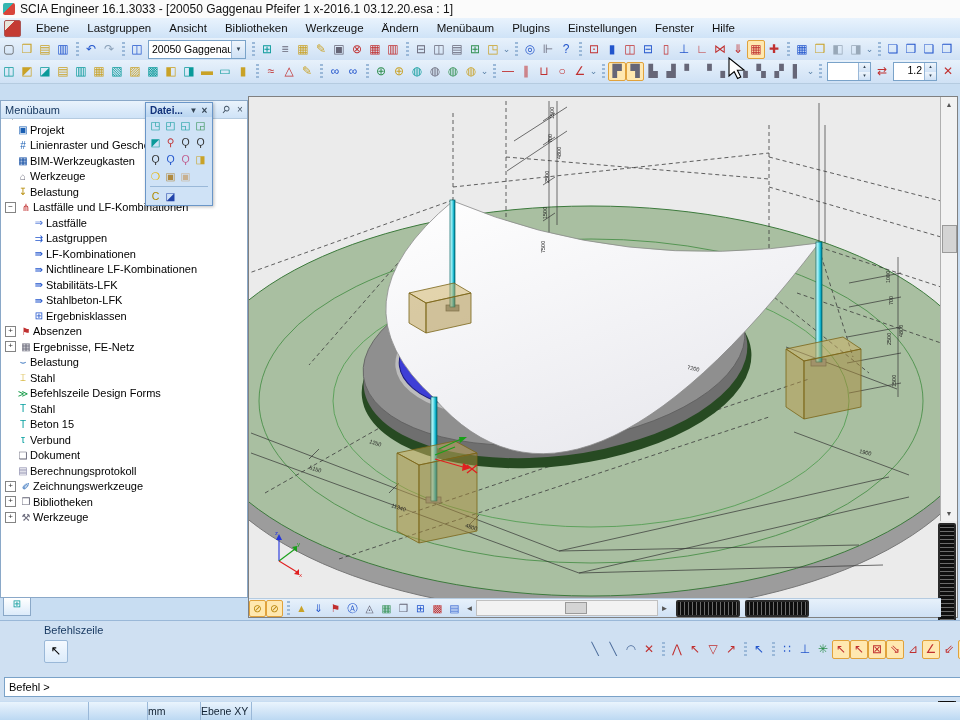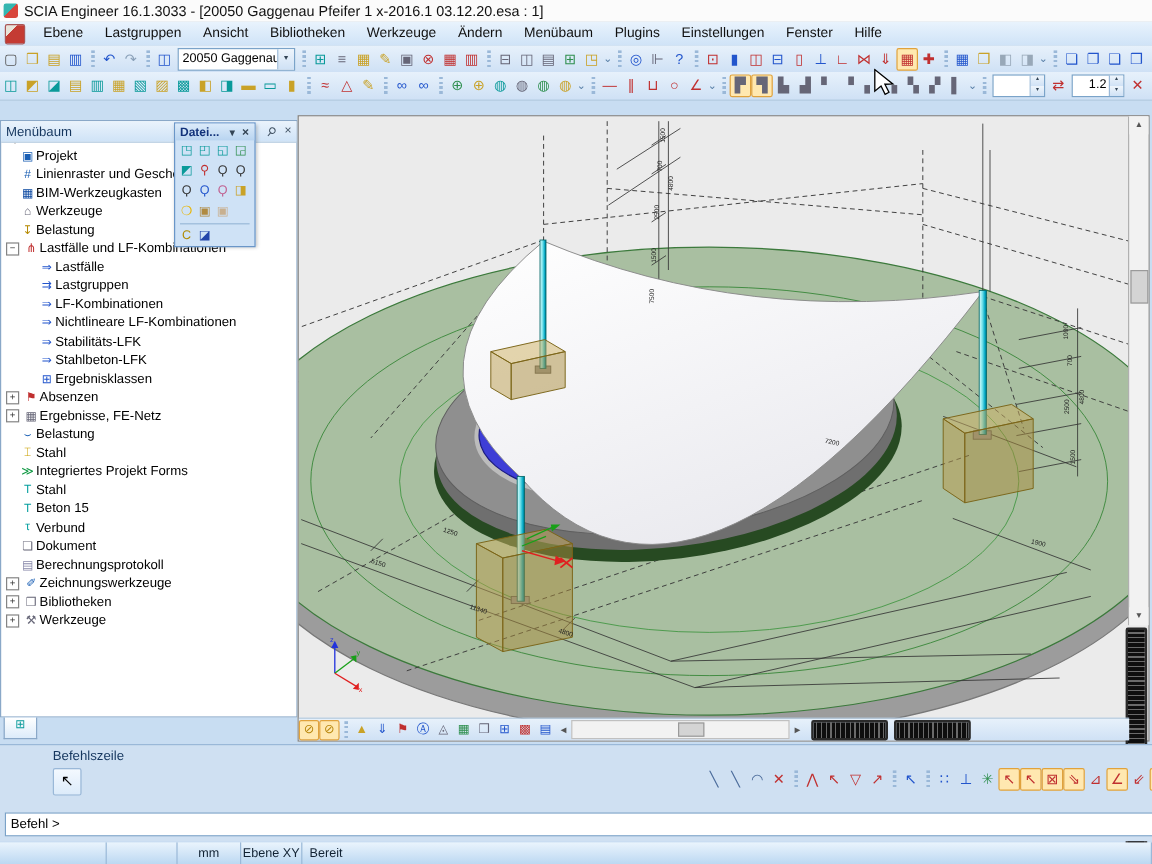--- a/index.html
+++ b/index.html
@@ -95,21 +95,21 @@
   .cmdhead .sp{flex:1;}
   .cmdtools{position:relative;height:26px;display:flex;align-items:center;}
   .cursorbtn{width:22px;height:21px;margin-left:4px;border:1px solid #9ab8d8;border-radius:2px;
              background:linear-gradient(#f4f9ff,#dcebfa);text-align:center;font-size:13px;line-height:20px;}
   .snapstrip{position:absolute;right:6px;top:2px;display:flex;align-items:center;}
   .cmdinput{position:absolute;left:4px;right:8px;top:56px;height:18px;background:#fff;
             border:1px solid #7aa2c8;font-size:11px;line-height:18px;padding-left:4px;color:#000;}
   
   .statusbar{position:absolute;left:0;top:702px;width:960px;height:18px;
              background:linear-gradient(#eaf4fd,#bcd8f2);display:flex;font-size:10.5px;color:#123;}
-  .scell{border-right:1px solid #9ab8d8;height:100%;line-height:18px;text-align:center;flex:none;}
+  .scell{border-right:1px solid #9ab8d8;height:100%;line-height:18px;flex:none;}
   
   .cursor{position:absolute;left:727px;top:57px;z-index:60;pointer-events:none;}
 </style>
 </head>
 <body>
 
 <div class="app">
 
   <div class="titlebar">
     <div class="appicon"></div>
@@ -379,21 +379,21 @@
         <div class="tree-row">
           <span style="width: 4px; flex: 0 0 auto;"></span>
           <span class="noexp"></span>
           <span class="ticon" style="color: rgb(202, 160, 2);">⌶</span>
           <span class="tlabel">Stahl</span>
         </div>
         <div class="tree-row">
           <span style="width: 4px; flex: 0 0 auto;"></span>
           <span class="noexp"></span>
           <span class="ticon" style="color: rgb(17, 153, 68);">≫</span>
-          <span class="tlabel">Integriertes Projekt Forms</span>
+          <span class="tlabel">Befehlszeile Design Forms</span>
         </div>
         <div class="tree-row">
           <span style="width: 4px; flex: 0 0 auto;"></span>
           <span class="noexp"></span>
           <span class="ticon" style="color: rgb(8, 160, 160);">Τ</span>
           <span class="tlabel">Stahl</span>
         </div>
         <div class="tree-row">
           <span style="width: 4px; flex: 0 0 auto;"></span>
           <span class="noexp"></span>
@@ -654,20 +654,19 @@
         </div>
     </div>
     <div class="cmdinput">Befehl &gt;</div>
   </div>
 
   <div class="statusbar">
       <div class="scell" style="width: 88px;"></div>
       <div class="scell" style="width: 58px;"></div>
       <div class="scell" style="width: 52px;">mm</div>
       <div class="scell" style="width: 50px;">Ebene XY</div>
-      <div class="scell" style="flex: 1 1 0%; text-align: left; padding-left: 6px;">Bereit</div>
     </div>
 
   <svg class="cursor" width="22" height="24">
     <polygon points="2,1 2,19 7.2,14.7 10.6,21.6 13.8,19.9 10.4,13.2 17,13" fill="#fff" stroke="#000" stroke-width="1.1"></polygon>
   </svg>
 
 </div>
 
 </body></html>

